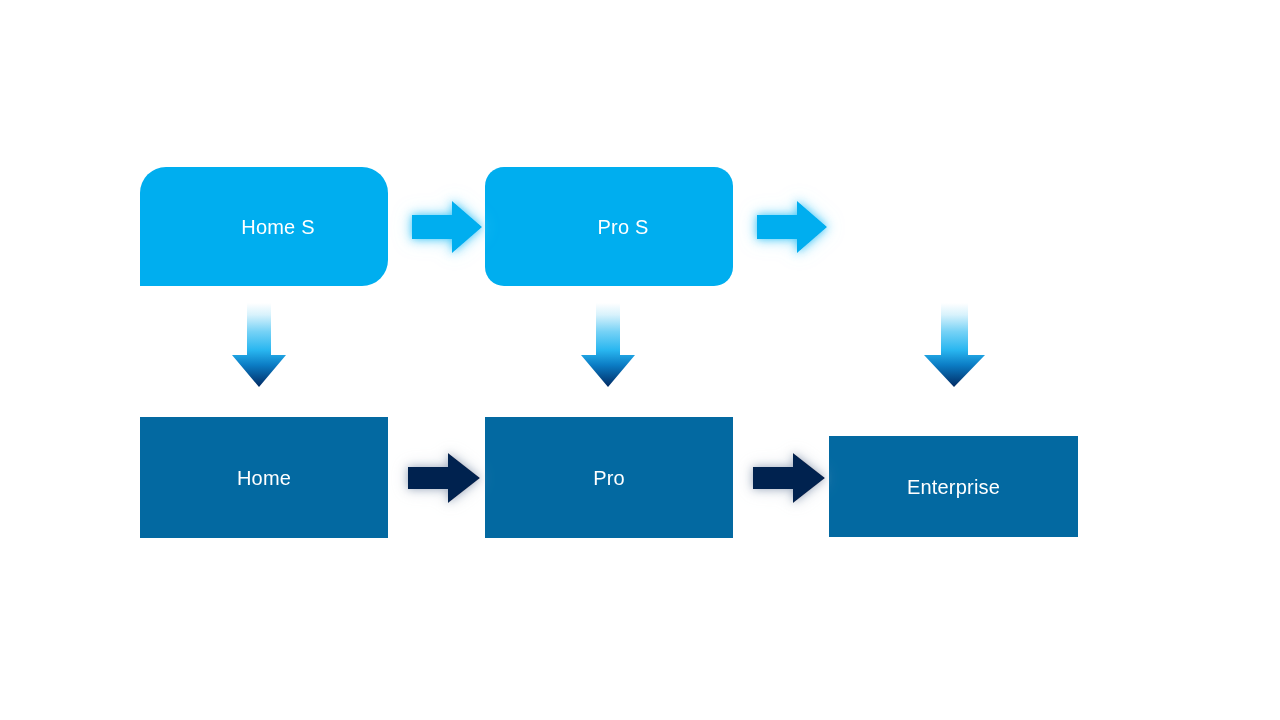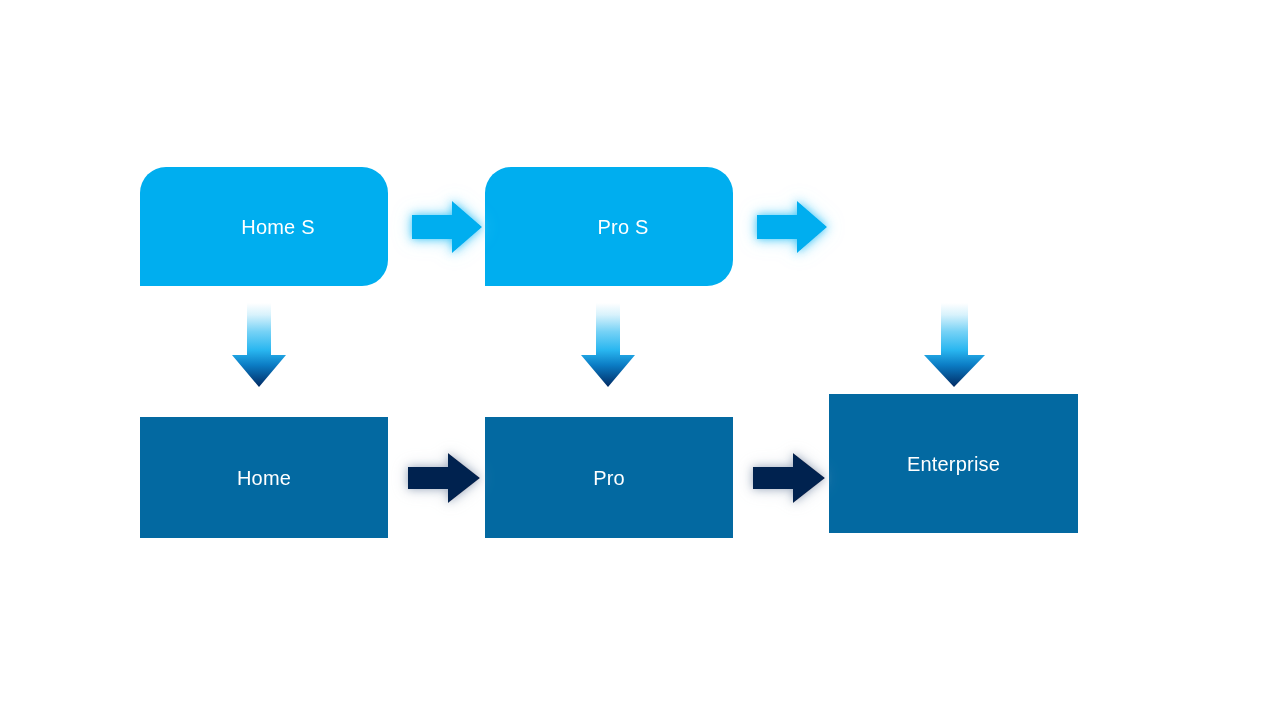--- a/index.html
+++ b/index.html
@@ -51,27 +51,27 @@
     background: #0369a1;
   }
 
   .node-label {
     display: block;
     pointer-events: none;
   }
 
   
   #node-home-s      { left: 140px; top: 167px; width: 248px; height: 119px; }
-  #node-pro-s       { left: 485px; top: 167px; width: 248px; height: 119px; }
+  #node-pro-s       { left: 485px; top: 167px; width: 248px; height: 119px; border-radius: 19px; }
   #node-enterprise-s{ left: 829px; top: 167px; width: 249px; height: 119px; }
 
   
   #node-home       { left: 140px; top: 417px; width: 248px; height: 121px; }
   #node-pro        { left: 485px; top: 417px; width: 248px; height: 121px; }
-  #node-enterprise { left: 829px; top: 394px; width: 249px; height: 139px; }
+  #node-enterprise { left: 829px; top: 436px; width: 249px; height: 101px; }
 
   
   .arrow {
     position: absolute;
   }
   .arrow svg { display: block; overflow: visible; }
 
   
   #arrow-home-to-pro-s       { left: 404px; top: 193px; width: 84px; height: 68px; }
   #arrow-pro-to-enterprise-s { left: 749px; top: 193px; width: 84px; height: 68px; }

